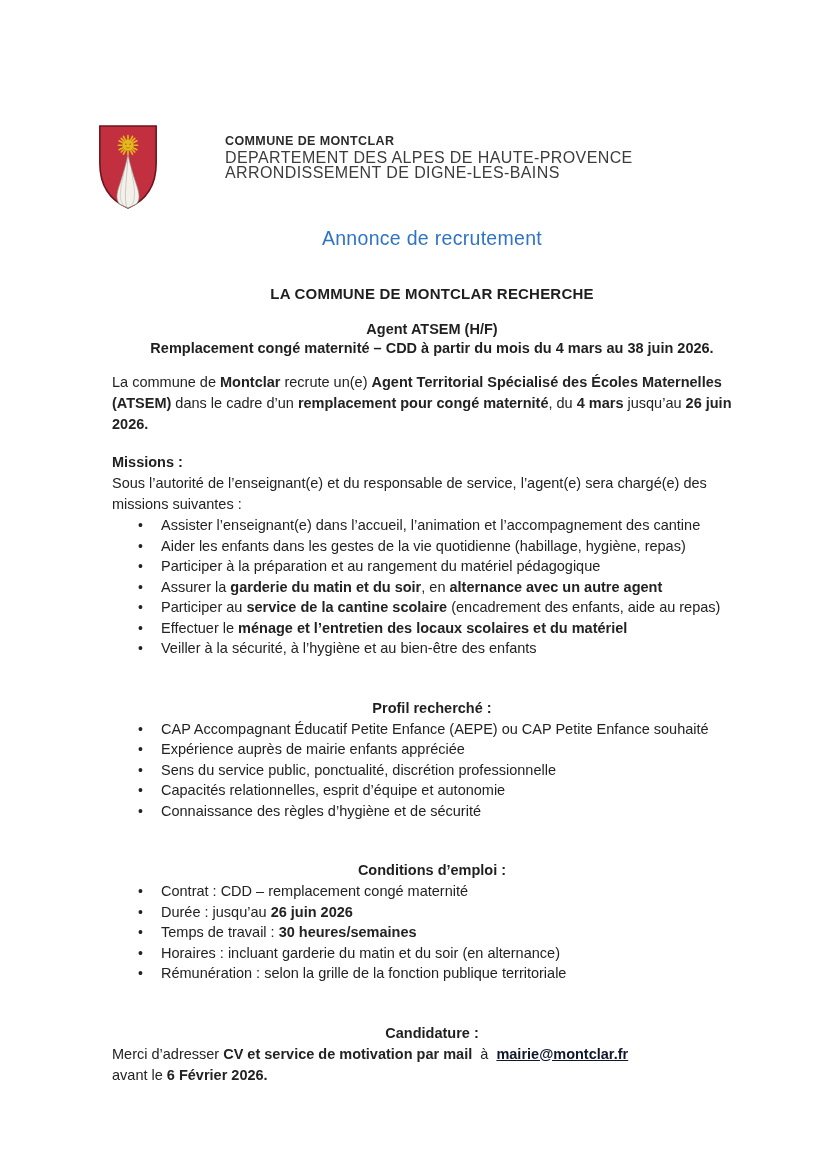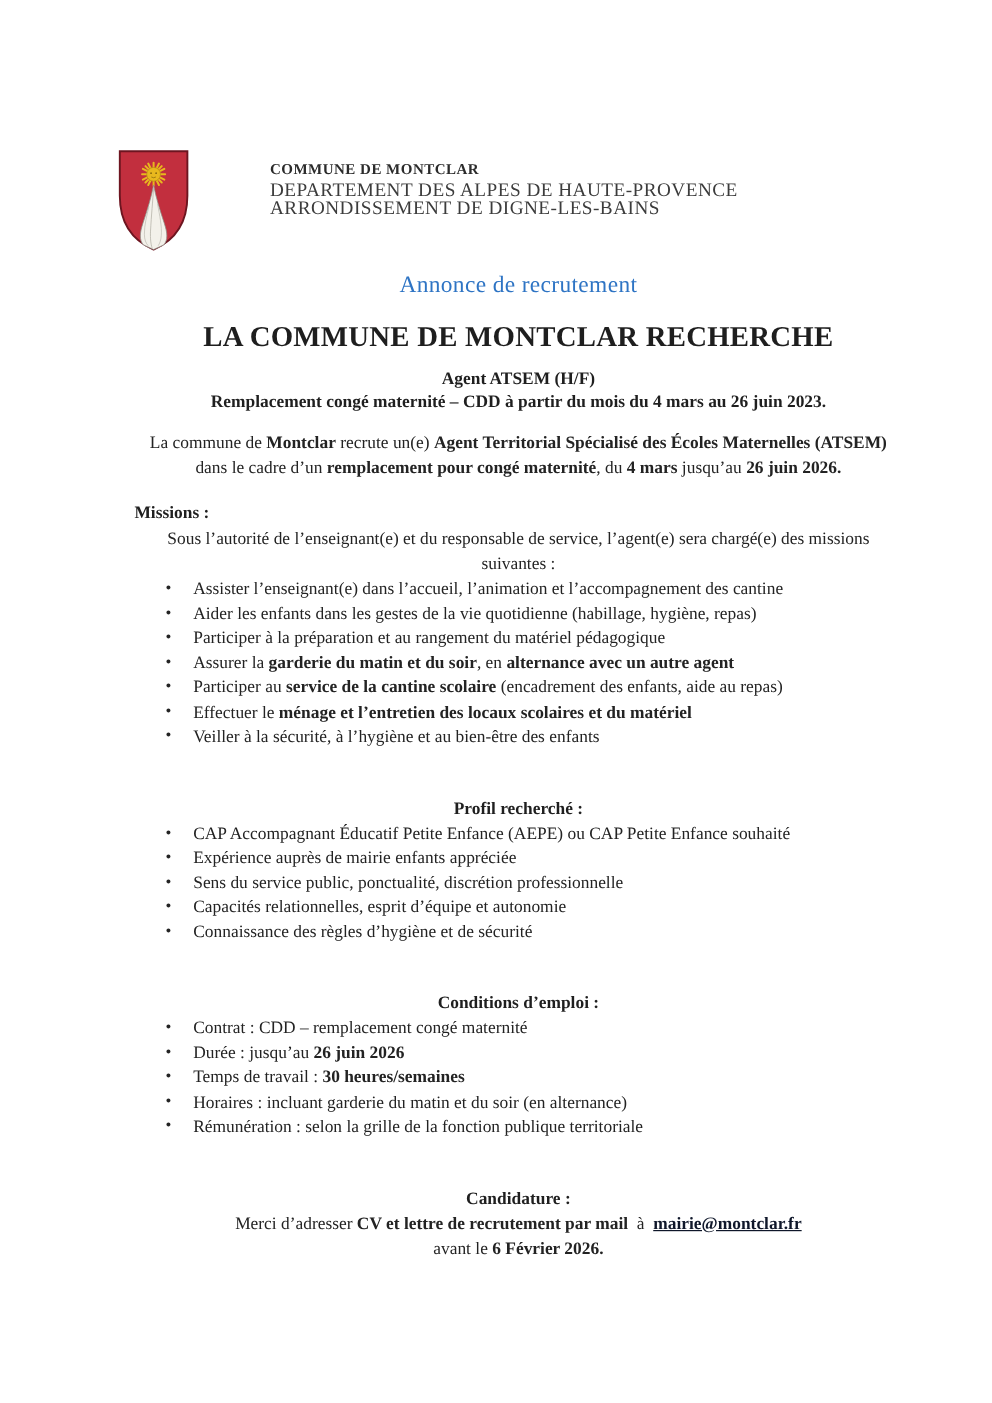--- a/index.html
+++ b/index.html
@@ -5,21 +5,21 @@
   html, body {
     margin: 0;
     padding: 0;
     background: #ffffff;
   }
   .page {
     position: relative;
     width: 827px;
     height: 1169px;
     background: #ffffff;
-    font-family: Liberation Serif, serif;
+    font-family: Liberation Sans, sans-serif;
     color: #222222;
     overflow: hidden;
   }
 
   
   .header {
     position: absolute;
     top: 122px;
     left: 96px;
     display: flex;
@@ -55,42 +55,41 @@
     width: 640px;
   }
   .announcement-label {
     text-align: center;
     font-size: 19.5px;
     letter-spacing: 0.3px;
     color: #2e74c4;
     line-height: 24px;
   }
   .doc-title {
-    margin-top: 18px;
+    margin-top: 31px;
     text-align: center;
-    font-size: 24px;
+    font-size: 15px;
     font-weight: bold;
     letter-spacing: 0.2px;
     color: #1e1e1e;
     line-height: 26px;
   }
   .doc-subtitle {
     text-align: center;
     font-size: 14.5px;
     font-weight: bold;
     color: #1f1f1f;
     line-height: 18.5px;
   }
   .doc-subtitle.first { margin-top: 13px; }
 
   .body-text {
     font-size: 14.5px;
     line-height: 21px;
     color: #232323;
-    text-align: center;
   }
   .intro { margin-top: 15px; }
 
   .section-heading {
     font-size: 14.5px;
     font-weight: bold;
     color: #1f1f1f;
     line-height: 21px;
   }
   .mt-section { margin-top: 17px; }
@@ -166,21 +165,21 @@
     </div>
   </div>
 
   <div class="content">
 
     <div class="announcement-label">Annonce de recrutement</div>
 
     <div class="doc-title">LA COMMUNE DE MONTCLAR RECHERCHE</div>
 
     <div class="doc-subtitle first">Agent ATSEM (H/F)</div>
-    <div class="doc-subtitle">Remplacement congé maternité – CDD à partir du mois du 4 mars au 26 juin 2023.</div>
+    <div class="doc-subtitle">Remplacement congé maternité – CDD à partir du mois du 4 mars au 38 juin 2026.</div>
 
     <p class="body-text intro" style="margin:15px 0 0 0;"><span>La commune de </span><span class="b">Montclar</span><span> recrute un(e) </span><span class="b">Agent Territorial Spécialisé des Écoles Maternelles (ATSEM)</span><span> dans le cadre d’un </span><span class="b">remplacement pour congé maternité</span><span>, du </span><span class="b">4 mars</span><span> jusqu’au </span><span class="b">26 juin 2026.</span></p>
 
     <div class="section-heading mt-section">Missions :</div>
     <div class="body-text">Sous l’autorité de l’enseignant(e) et du responsable de service, l’agent(e) sera chargé(e) des missions suivantes :</div>
     <ul class="bullet-list">
         <li><span>Assister l’enseignant(e) dans l’accueil, l’animation et l’accompagnement des cantine</span></li>
         <li><span>Aider les enfants dans les gestes de la vie quotidienne (habillage, hygiène, repas)</span></li>
         <li><span>Participer à la préparation et au rangement du matériel pédagogique</span></li>
         <li><span>Assurer la </span><span class="b">garderie du matin et du soir</span><span>, en </span><span class="b">alternance avec un autre agent</span></li>
@@ -201,17 +200,17 @@
     <div class="section-heading mt-section-lg">Conditions d’emploi :</div>
     <ul class="bullet-list">
         <li><span>Contrat : CDD – remplacement congé maternité</span></li>
         <li><span>Durée : jusqu’au </span><span class="b">26 juin 2026</span></li>
         <li><span>Temps de travail : </span><span class="b">30 heures/semaines</span></li>
         <li><span>Horaires : incluant garderie du matin et du soir (en alternance)</span></li>
         <li><span>Rémunération : selon la grille de la fonction publique territoriale</span></li>
       </ul>
 
     <div class="section-heading mt-section-lg">Candidature :</div>
-    <div class="body-text"><span>Merci d’adresser </span><span class="b">CV et lettre de recrutement par mail</span><span> &nbsp;à&nbsp; </span><a href="#" class="rich-link b">mairie@montclar.fr</a></div>
+    <div class="body-text"><span>Merci d’adresser </span><span class="b">CV et service de motivation par mail</span><span> &nbsp;à&nbsp; </span><a href="#" class="rich-link b">mairie@montclar.fr</a></div>
     <div class="body-text"><span>avant le </span><span class="b">6 Février 2026.</span></div>
 
   </div>
 </div>
 
 </body></html>

